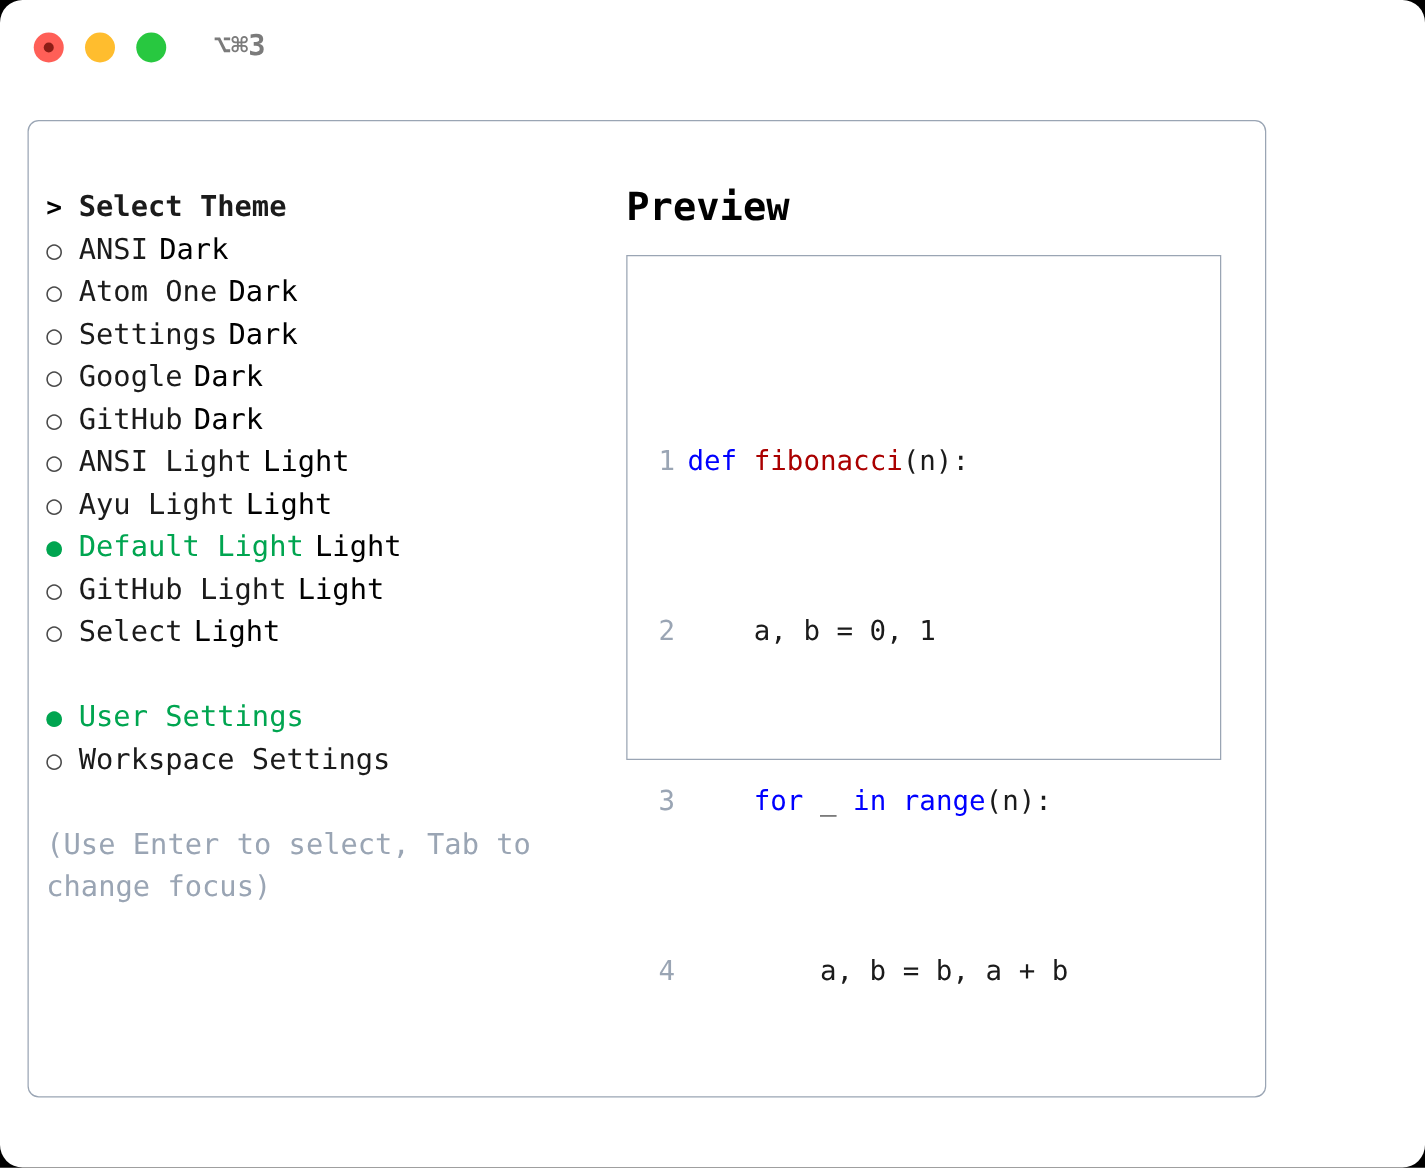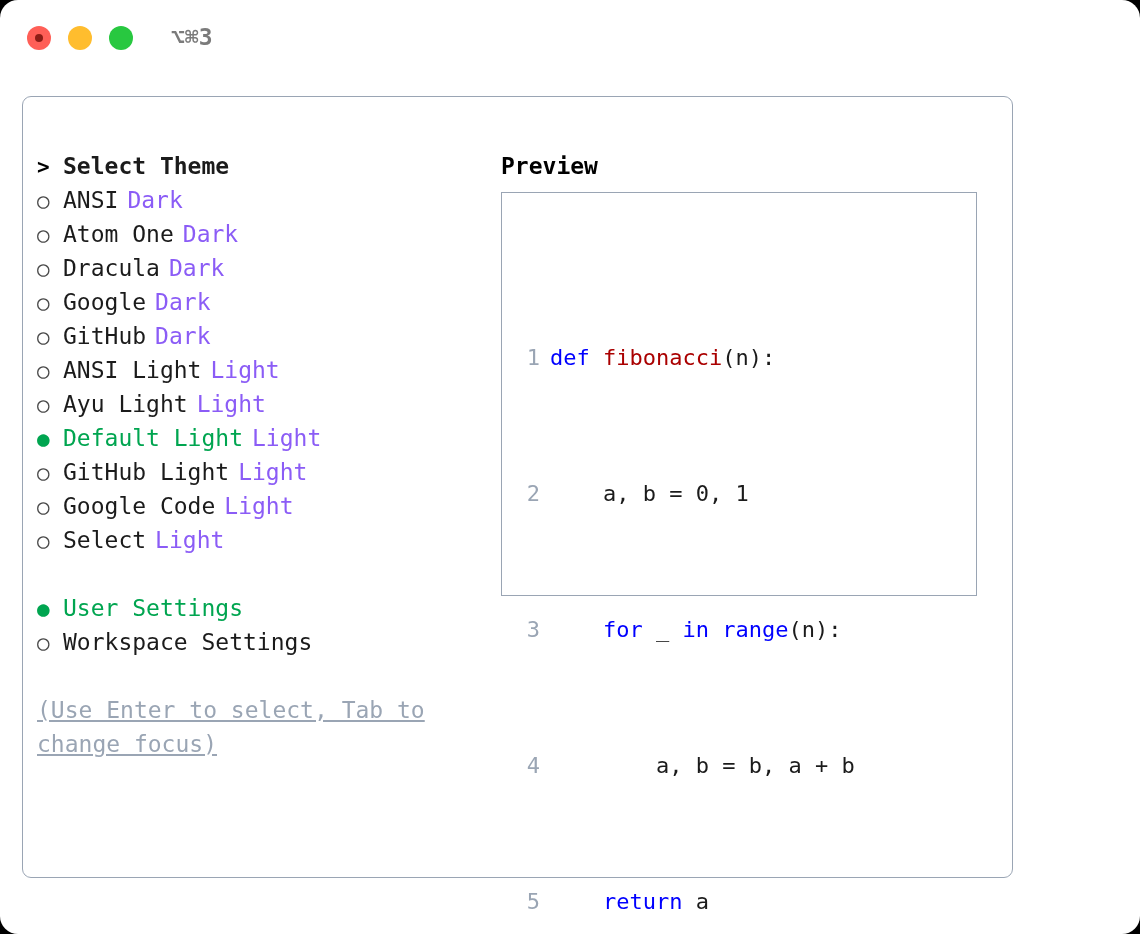--- a/index.html
+++ b/index.html
@@ -105,49 +105,48 @@
     color: #000000;
   }
   .row.heading .marker {
     color: #000000;
     font-weight: bold;
   }
   .row.selected .marker { color: #00a550; }
   .row.selected .label  { color: #00a550; margin-top: 12px; }
   .row .label { color: #1b1b1b; }
   .row .suffix {
-    color: #8b5cf6;
+    color: #000000;
     margin-left: 9px;
     margin-top: 38px;
   }
   .spacer { height: 34px; }
   .hint {
     margin-top: 34px;
     font-size: 23px;
     line-height: 34px;
     color: #9aa5b4;
     width: 400px;
-    text-decoration: underline;
   }
 
   
   .right-col {
     position: absolute;
     left: 478px;
     top: 52px;
     width: 500px;
   }
   .preview-title {
-    font-size: 23px;
+    font-size: 31px;
     font-weight: bold;
     color: #000000;
     line-height: 34px;
   }
   .preview-box {
-    margin-top: 9px;
+    margin-top: 21px;
     width: 476px;
     height: 404px;
     border: 1px solid #9aa5b4;
     box-sizing: border-box;
     background: #ffffff;
     position: relative;
   }
   .code-area {
     position: absolute;
     left: 12px;
@@ -193,21 +192,21 @@
       <div class="row">
         <span class="marker">○</span><span class="label">ANSI</span><span class="suffix">Dark</span>
       </div>
 
       <div class="row">
         <span class="marker">○</span><span class="label">Atom One</span><span class="suffix">Dark</span>
       </div>
 
 
       <div class="row">
-        <span class="marker">○</span><span class="label">Dracula</span><span class="suffix">Dark</span>
+        <span class="marker">○</span><span class="label">Settings</span><span class="suffix">Dark</span>
       </div>
 
       <div class="row">
         <span class="marker">○</span><span class="label">Google</span><span class="suffix">Dark</span>
       </div>
 
       <div class="row">
         <span class="marker">○</span><span class="label">GitHub</span><span class="suffix">Dark</span>
       </div>
 
@@ -220,23 +219,20 @@
       </div>
 
       <div class="row selected">
         <span class="marker">●</span><span class="label">Default Light</span><span class="suffix">Light</span>
       </div>
 
       <div class="row">
         <span class="marker">○</span><span class="label">GitHub Light</span><span class="suffix">Light</span>
       </div>
 
-      <div class="row">
-        <span class="marker">○</span><span class="label">Google Code</span><span class="suffix">Light</span>
-      </div>
 
       <div class="row">
         <span class="marker">○</span><span class="label">Select</span><span class="suffix">Light</span>
       </div>
 
       <div class="spacer"></div>
 
 
       <div class="row selected">
         <span class="marker">●</span><span class="label">User Settings</span>
@@ -256,21 +252,20 @@
         <div class="code-area">
 
           <div class="code-line"><span class="lineno">1</span><span class="code-body"><span class="tok-kw">def </span><span class="tok-fn">fibonacci</span><span class="tok-plain">(n):</span></span></div>
 
           <div class="code-line"><span class="lineno">2</span><span class="code-body"><span class="tok-plain">    a, b = 0, 1</span></span></div>
 
           <div class="code-line"><span class="lineno">3</span><span class="code-body"><span class="tok-plain">    </span><span class="tok-kw">for</span><span class="tok-plain"> _ </span><span class="tok-kw">in </span><span class="tok-kw">range</span><span class="tok-plain">(n):</span></span></div>
 
           <div class="code-line"><span class="lineno">4</span><span class="code-body"><span class="tok-plain">        a, b = b, a + b</span></span></div>
 
-          <div class="code-line"><span class="lineno">5</span><span class="code-body"><span class="tok-plain">    </span><span class="tok-kw">return</span><span class="tok-plain"> a</span></span></div>
 
           
 
           
 
           
 
           
 
         </div>

